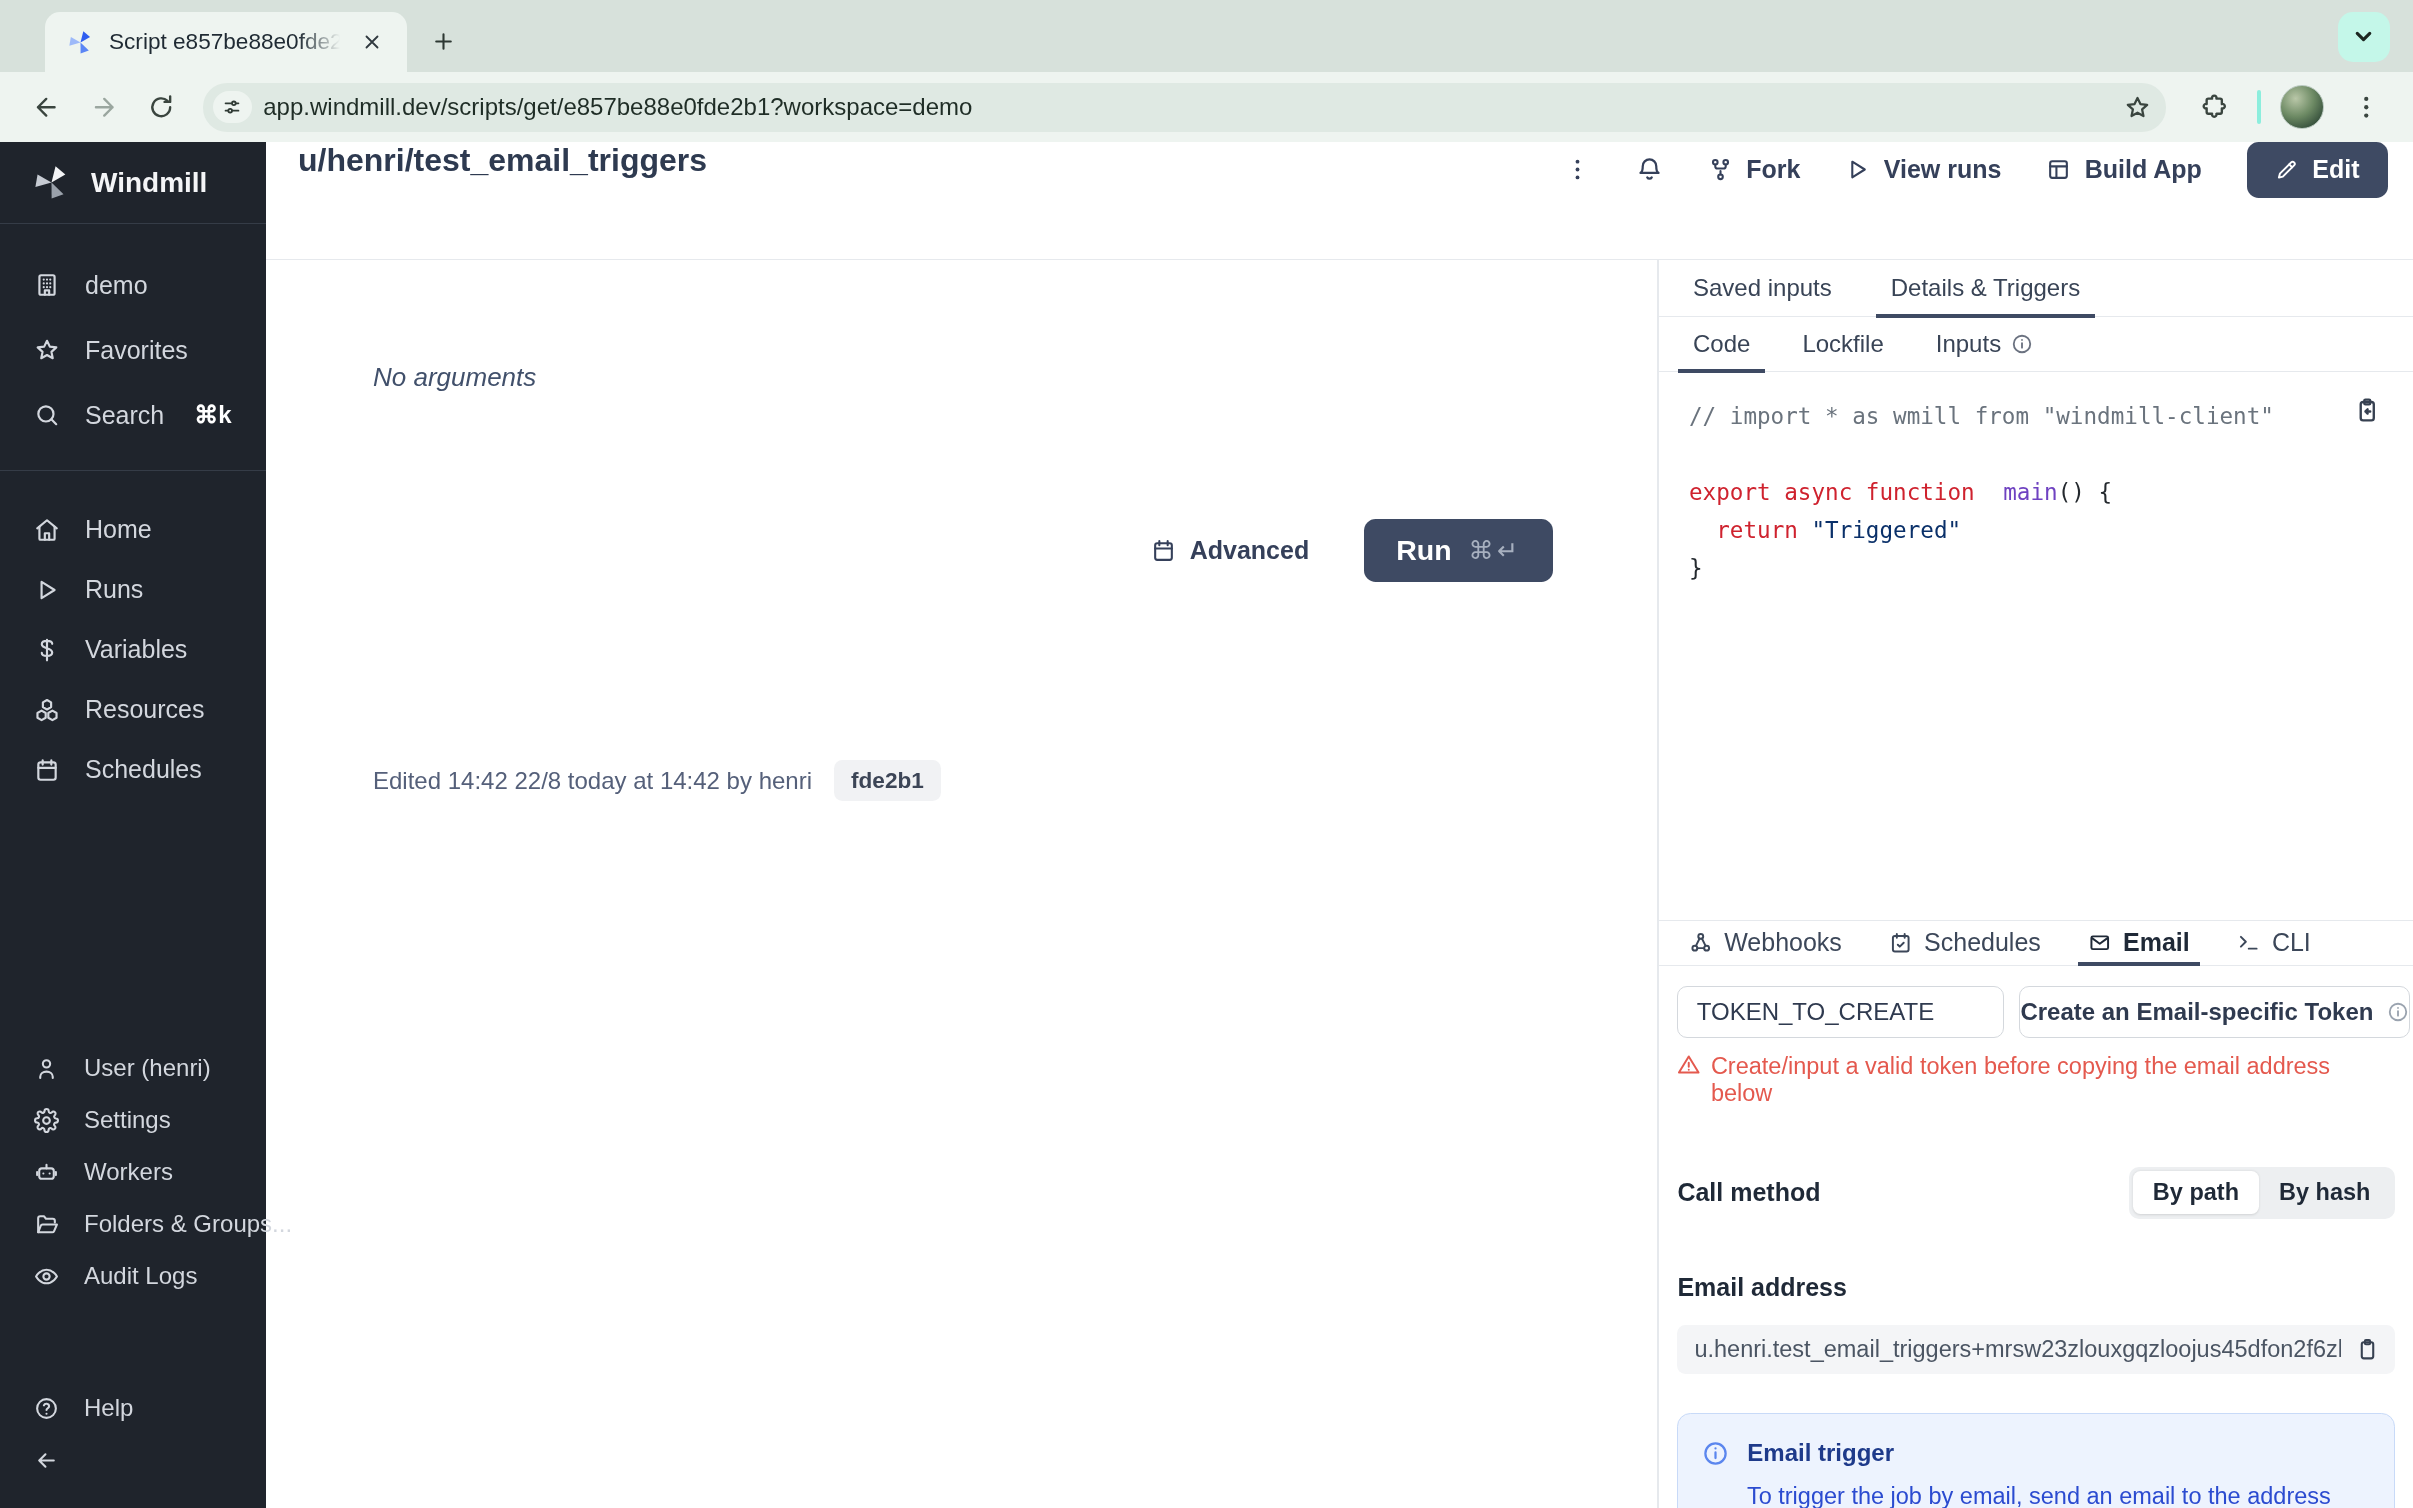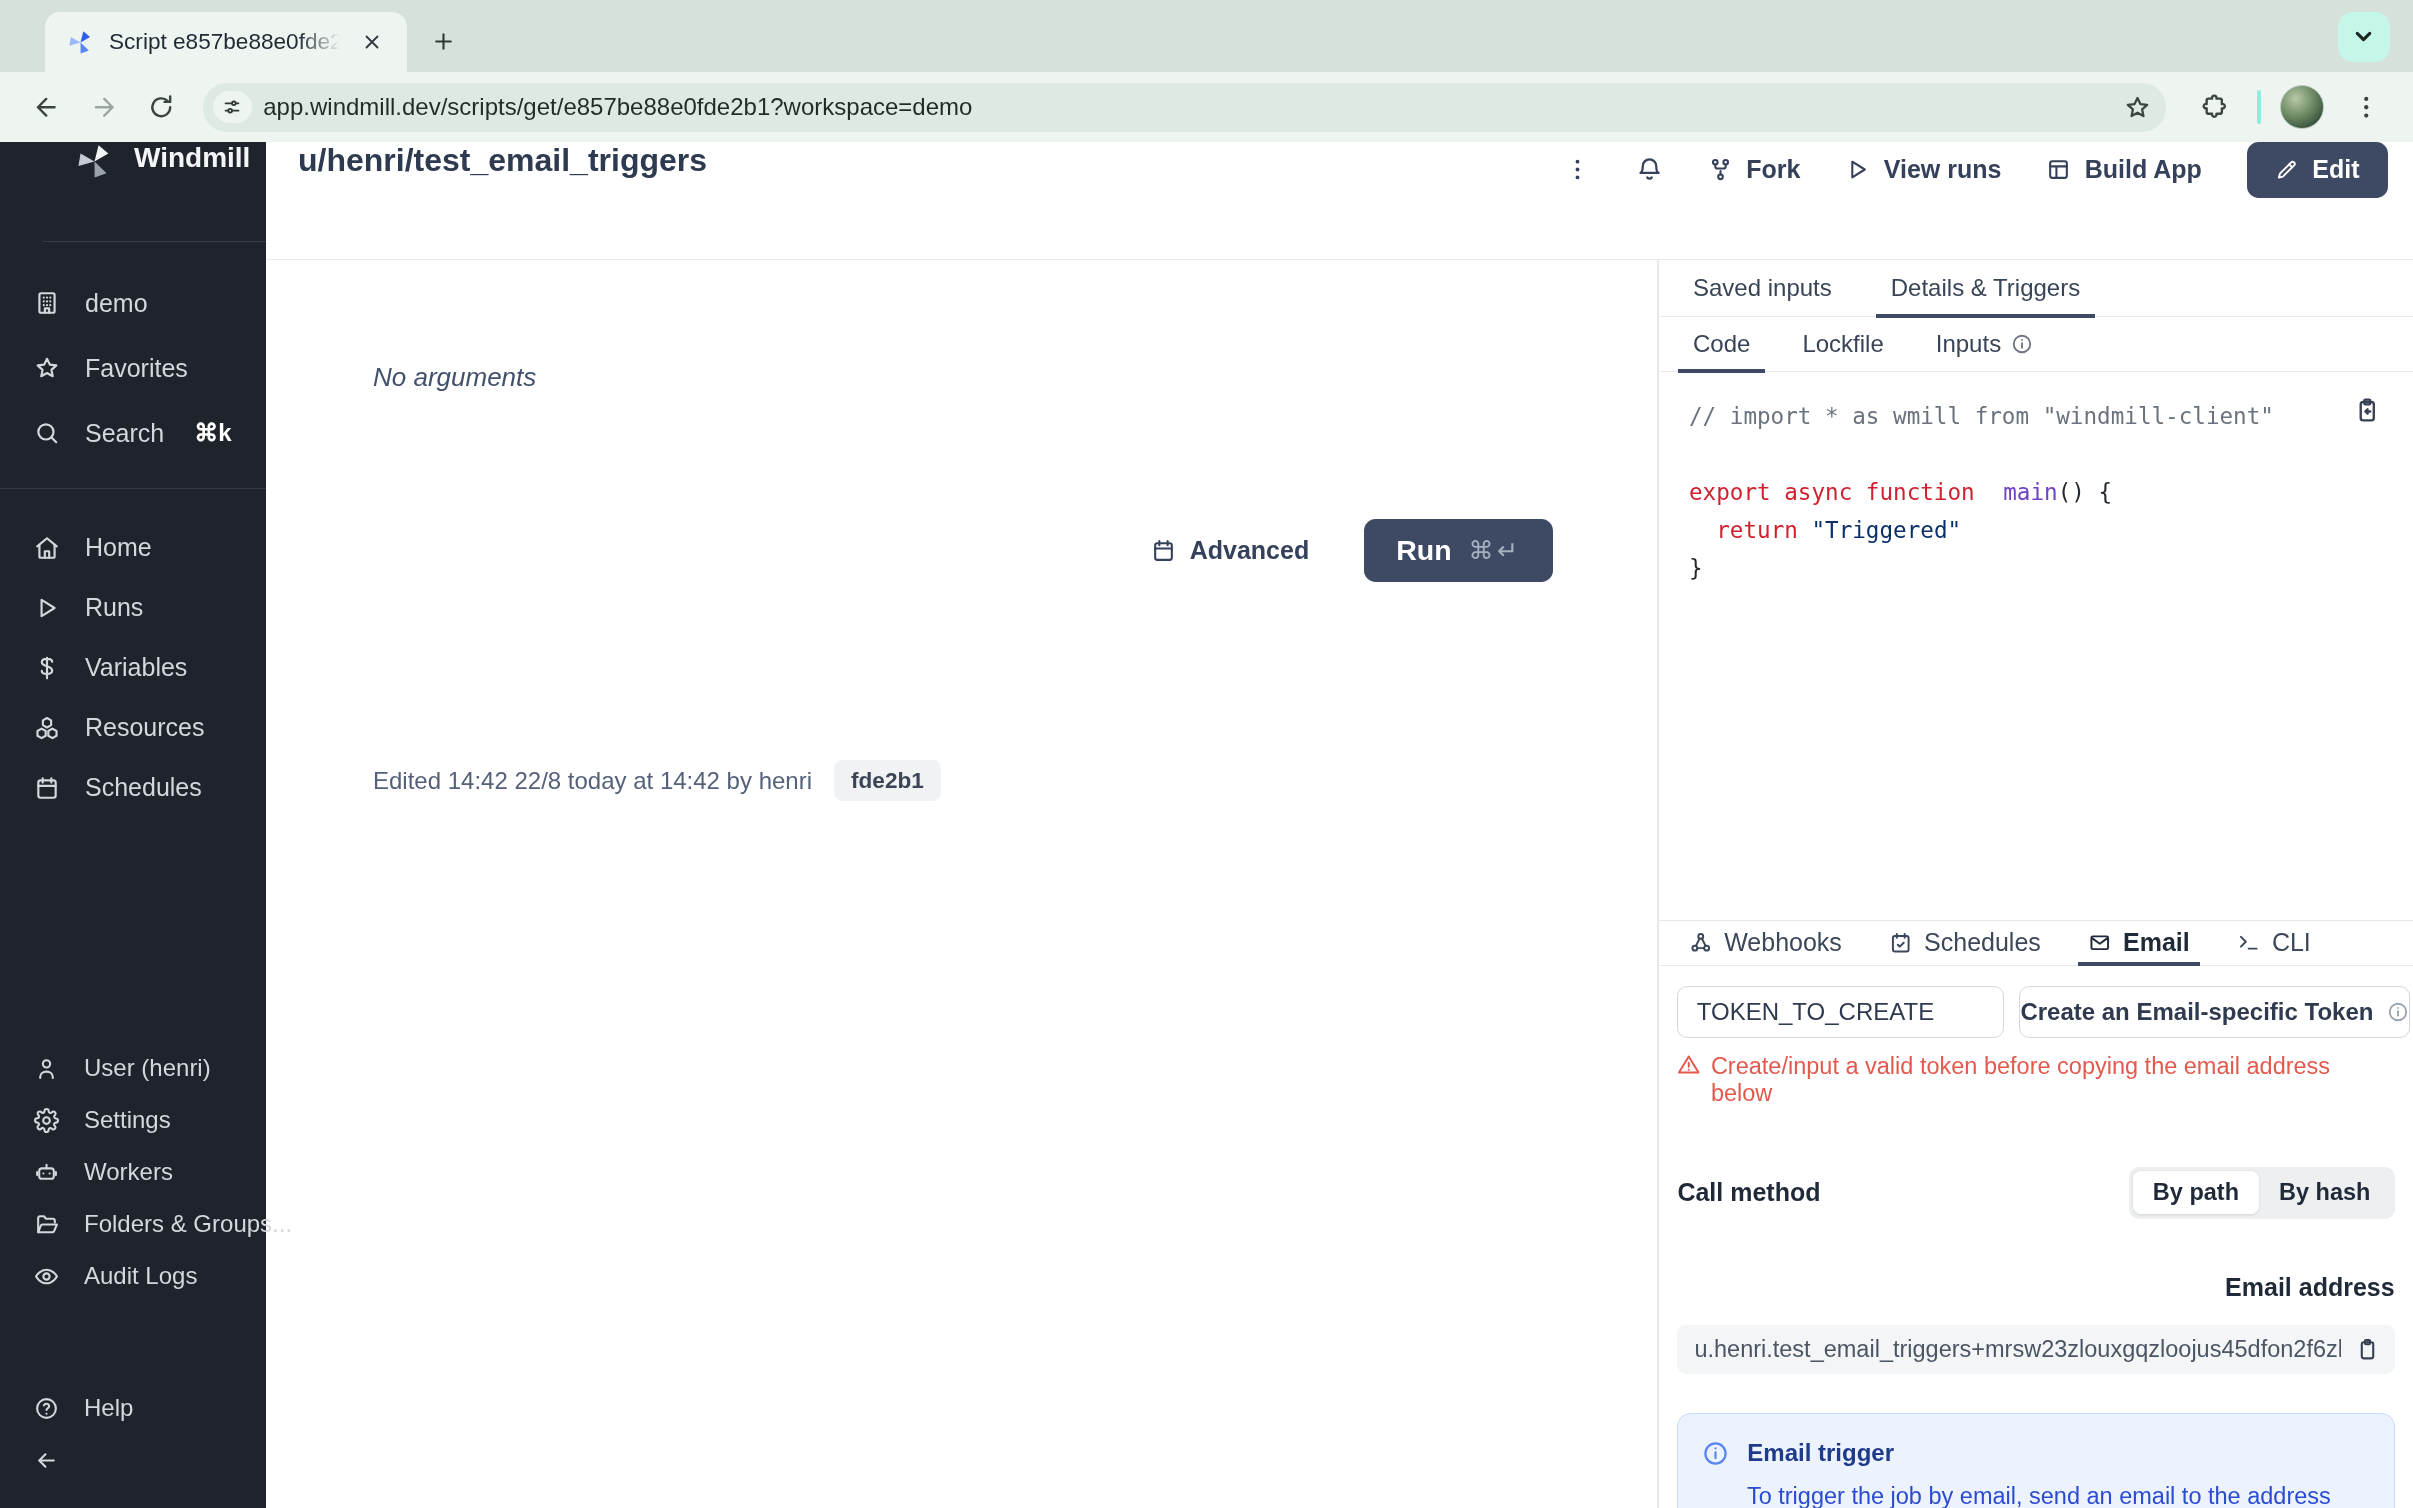--- a/index.html
+++ b/index.html
@@ -28,21 +28,21 @@
   .omni-star { width:40px; height:40px; display:flex; align-items:center; justify-content:center; color:#3a453f; flex:none; }
   .tool-right { display:flex; align-items:center; gap:18.4px; padding-left:6.7px; }
   .teal-div { width:4.2px; height:34px; border-radius:2.5px; background:#8ceedd; }
   .avatar { width:44px; height:44px; border-radius:50%; background:radial-gradient(circle at 35% 30%, #b9c7a8, #6d8a64 45%, #36503c 80%, #24362a); border:0.8px solid #b9c8bf; }
 
   
   .app { flex:1; display:flex; min-height:0; }
 
   
   .sidebar { width:266px; background:#1f242c; color:#d3d7de; display:flex; flex-direction:column; flex:none; }
-  .brand { height:100px; display:flex; gap:20px; padding:0 32px; border-bottom:1.7px solid #353c47; flex:none;margin-left:43px; }
+  .brand { height:82px; display:flex; align-items:center; gap:20px; padding:0 32px; border-bottom:1.7px solid #353c47; flex:none; }
   .brand-name { font-size:28px; font-weight:bold; color:#f4f5f7; }
   .snav { padding:28.5px 0 0; }
   .sitem { height:65px; display:flex; align-items:center; gap:25px; padding:0 34px; font-size:25px; cursor:pointer; white-space:nowrap; }
   .snav2 .sitem { height:60px; }
   .snav3 .sitem { height:52px; font-size:24px; }
   .sdiv { height:1.7px; background:#353c47; margin-top:22px; }
   .shortcut { font-weight:bold; color:#ffffff; margin-left:5px; font-size:24px; }
   .s-spacer { flex:1; }
   .sidebar-bottom { padding-bottom:22px; }
 
@@ -93,21 +93,21 @@
   .trig-item.active::after { content:""; position:absolute; left:-10px; right:-10px; bottom:-1.7px; height:4.2px; background:#3e4a63; }
 
   
   .email-section { flex:1; padding:20px 18.4px 0; overflow:hidden; }
   .token-row { display:flex; gap:15px; }
   .token-input { width:327px; height:52px; border:1.7px solid #d4d8dd; border-radius:10px; padding:0 18.4px; font-size:24px; color:#2f3a4f; font-family:inherit; background:#fff; outline:none; flex:none; }
   .create-token-btn { flex:1; height:52px; border:1.7px solid #d4d8dd; border-radius:10px; background:#fff; display:flex; align-items:center; justify-content:center; gap:13.4px; font-size:24px; font-weight:600; color:#2f3a4f; font-family:inherit; cursor:pointer; white-space:nowrap; }
   .create-token-btn .info-mini { color:#9aa3af; }
   .warning-row { margin-top:15px; display:flex; align-items:flex-start; gap:10px; color:#e4594e; font-size:23.5px; }
   .call-row { margin-top:60px; display:flex; align-items:center; justify-content:space-between; }
-  .field-label { font-size:25px; font-weight:bold; color:#1f2937;text-align:right; }
+  .field-label { font-size:25px; font-weight:bold; color:#1f2937; }
   .seg { background:#edeff1; border-radius:10px; padding:4.2px; display:flex; }
   .seg-opt { padding:8.4px 20px; font-size:23.5px; font-weight:600; color:#1f2937; border-radius:7.5px; cursor:pointer; white-space:nowrap; }
   .seg-opt.selected { background:#fff; box-shadow:0 0.8px 2.5px rgba(0,0,0,.12); }
   .email-label { margin-top:54px; }
   .email-field { margin-top:23.5px; height:49px; background:#f4f5f7; border-radius:8.4px; display:flex; align-items:center; padding:0 15px 0 17px; gap:13.4px; }
   .email-value { flex:1; background:none; border:none; outline:none; font-size:23.5px; color:#4b5563; font-family:inherit; white-space:nowrap; overflow:hidden; min-width:0; }
   .copy-mini { background:none; border:none; color:#374151; cursor:pointer; display:flex; }
   .info-box { margin-top:39px; background:#edf3fe; border:1.7px solid #c8daf8; border-radius:13.4px; padding:25px 25px 28.5px 23.5px; }
   .info-head { display:flex; align-items:center; gap:18.4px; color:#5b86ee; }
   .info-title { font-size:24px; font-weight:600; color:#1e3a8a; }

